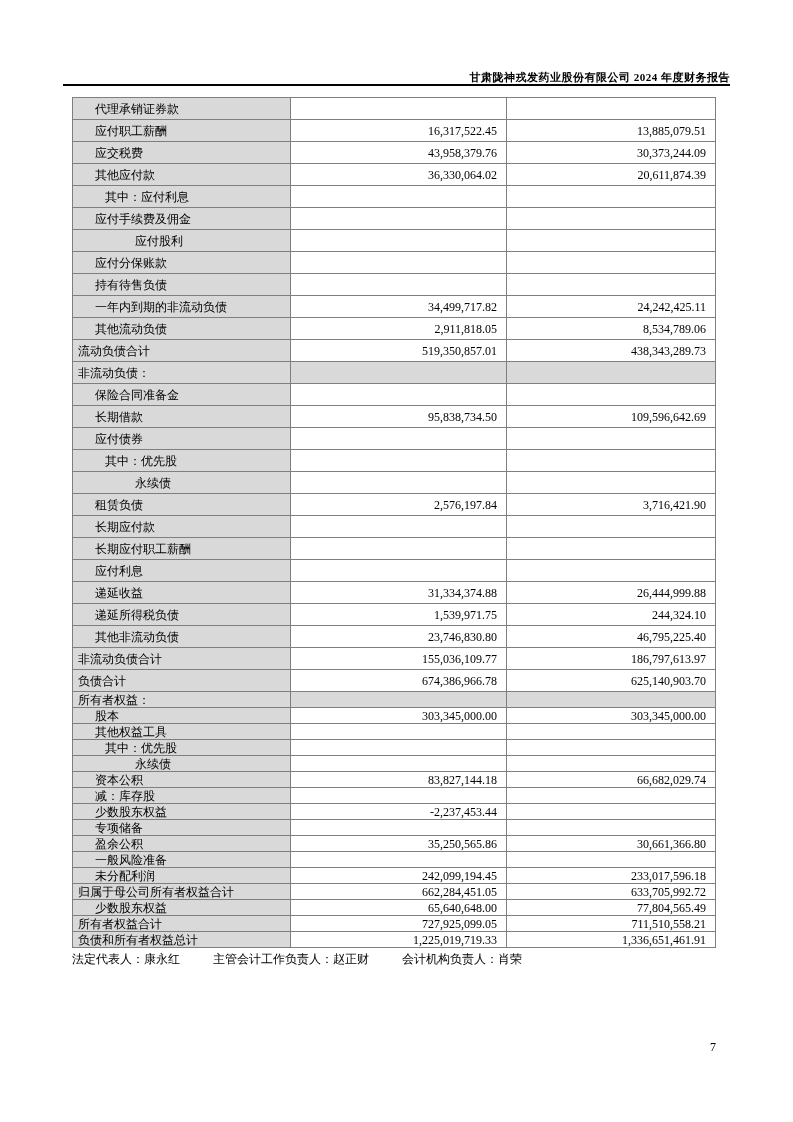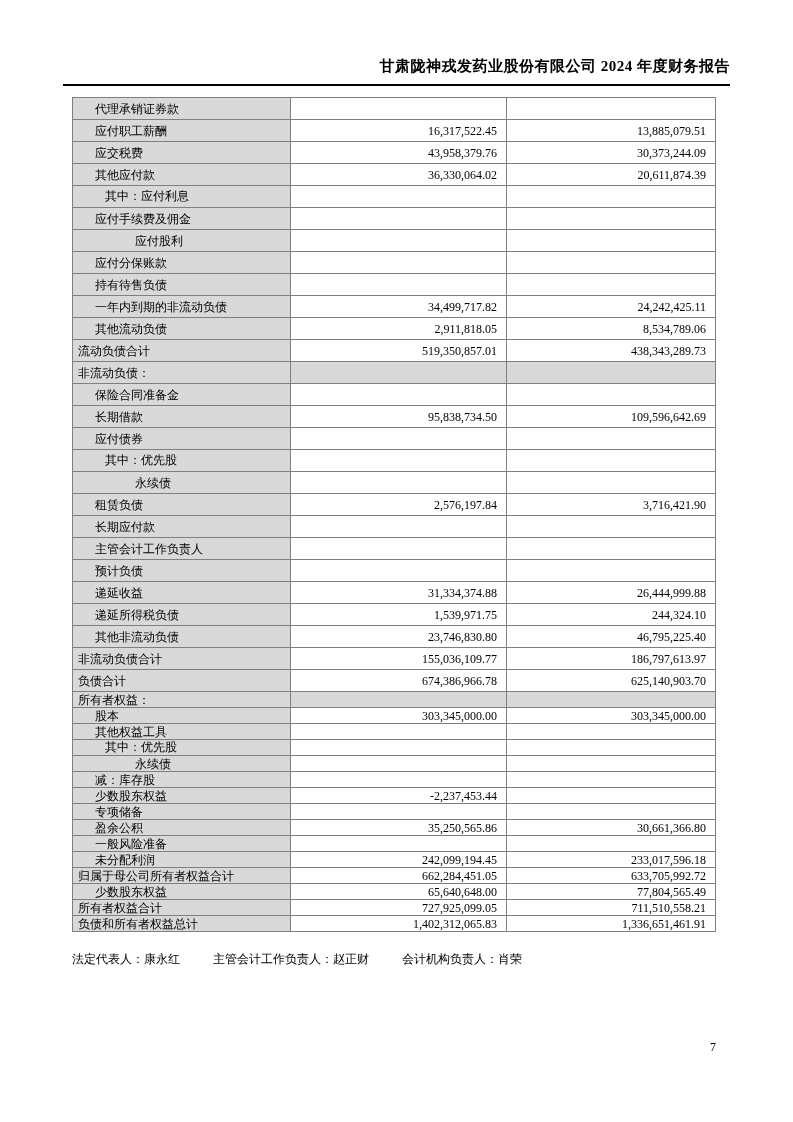--- a/index.html
+++ b/index.html
@@ -11,23 +11,23 @@
     position: relative;
     width: 793px;
     height: 1122px;
     background: #ffffff;
     font-family: "Liberation Serif", "DejaVu Serif", serif;
     color: #000000;
     overflow: hidden;
   }
   .doc-header-title {
     position: absolute;
-    top: 57px;
+    top: 70px;
     right: 63px;
-    font-size: 15px;
+    font-size: 11px;
     font-weight: bold;
     letter-spacing: 0.5px;
     white-space: nowrap;
   }
   .doc-header-rule {
     position: absolute;
     top: 84px;
     left: 63px;
     width: 667px;
     height: 0;
@@ -61,21 +61,21 @@
     background: #ffffff;
     text-align: right;
     padding-right: 9px;
     font-family: "Liberation Serif", "DejaVu Serif", serif;
   }
   table.balance-sheet tr.section td.val { background: #d9d9d9; }
   tr.rA td { height: 21px; }
   tr.rB td { height: 15px; }
   .ind0 { padding-left: 5px  !important; }
   .ind1 { padding-left: 22px !important; }
-  .ind2 { padding-left: 32px !important; font-family: Liberation Mono, monospace; }
+  .ind2 { padding-left: 32px !important; }
   .ind3 { padding-left: 62px !important; }
   .sig-line {
     position: absolute;
     left: 72px;
     top: 951px;
     font-size: 12px;
     white-space: nowrap;
   }
   .sig-line span { margin-right: 30px; }
   .sig-line span:last-child { margin-right: 12px; }
@@ -196,26 +196,26 @@
           <td class="lbl ind1">租赁负债</td>
           <td class="val">2,576,197.84</td>
           <td class="val">3,716,421.90</td>
         </tr>
         <tr class="rA">
           <td class="lbl ind1">长期应付款</td>
           <td class="val"></td>
           <td class="val"></td>
         </tr>
         <tr class="rA">
-          <td class="lbl ind1">主管会计工作负责人</td>
-          <td class="val"></td>
-          <td class="val"></td>
-        </tr>
-        <tr class="rA">
-          <td class="lbl ind1">预计负债</td>
+          <td class="lbl ind1">长期应付职工薪酬</td>
+          <td class="val"></td>
+          <td class="val"></td>
+        </tr>
+        <tr class="rA">
+          <td class="lbl ind1">应付利息</td>
           <td class="val"></td>
           <td class="val"></td>
         </tr>
         <tr class="rA">
           <td class="lbl ind1">递延收益</td>
           <td class="val">31,334,374.88</td>
           <td class="val">26,444,999.88</td>
         </tr>
         <tr class="rA">
           <td class="lbl ind1">递延所得税负债</td>
@@ -256,20 +256,25 @@
           <td class="lbl ind2">其中：优先股</td>
           <td class="val"></td>
           <td class="val"></td>
         </tr>
         <tr class="rB">
           <td class="lbl ind3">永续债</td>
           <td class="val"></td>
           <td class="val"></td>
         </tr>
         <tr class="rB">
+          <td class="lbl ind1">资本公积</td>
+          <td class="val">83,827,144.18</td>
+          <td class="val">66,682,029.74</td>
+        </tr>
+        <tr class="rB">
           <td class="lbl ind1">减：库存股</td>
           <td class="val"></td>
           <td class="val"></td>
         </tr>
         <tr class="rB">
           <td class="lbl ind1">少数股东权益</td>
           <td class="val">-2,237,453.44</td>
           <td class="val"></td>
         </tr>
         <tr class="rB">
@@ -302,21 +307,21 @@
           <td class="val">65,640,648.00</td>
           <td class="val">77,804,565.49</td>
         </tr>
         <tr class="rB">
           <td class="lbl ind0">所有者权益合计</td>
           <td class="val">727,925,099.05</td>
           <td class="val">711,510,558.21</td>
         </tr>
         <tr class="rB">
           <td class="lbl ind0">负债和所有者权益总计</td>
-          <td class="val">1,402,312,065.83</td>
+          <td class="val">1,225,019,719.33</td>
           <td class="val">1,336,651,461.91</td>
         </tr>
       </tbody>
   </table>
 
   <div class="sig-line">
     <span>法定代表人：康永红</span>
     <span>主管会计工作负责人：赵正财</span>
     <span>会计机构负责人：肖荣</span>
   </div>

